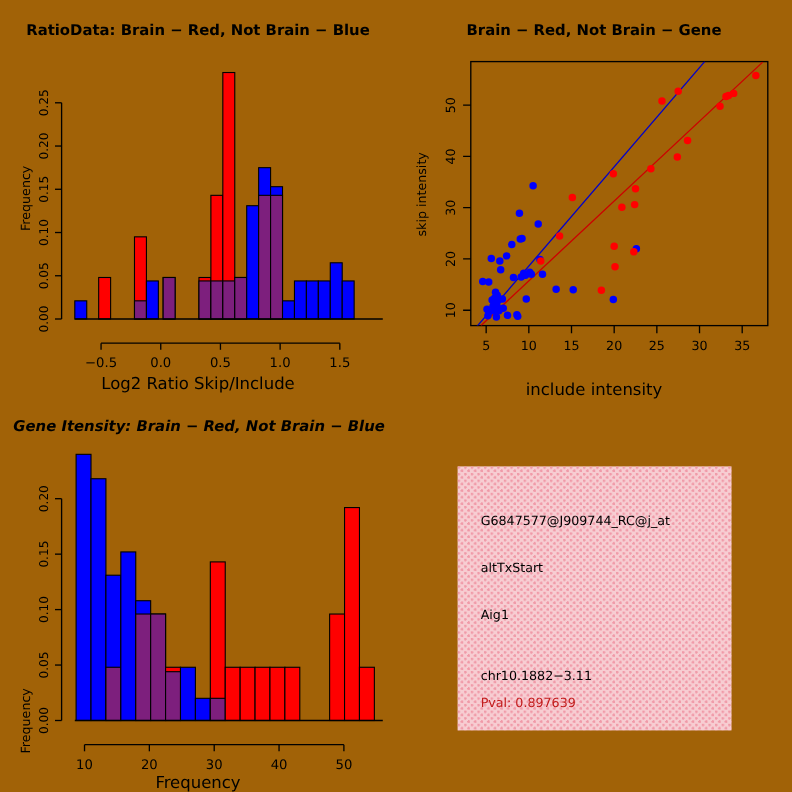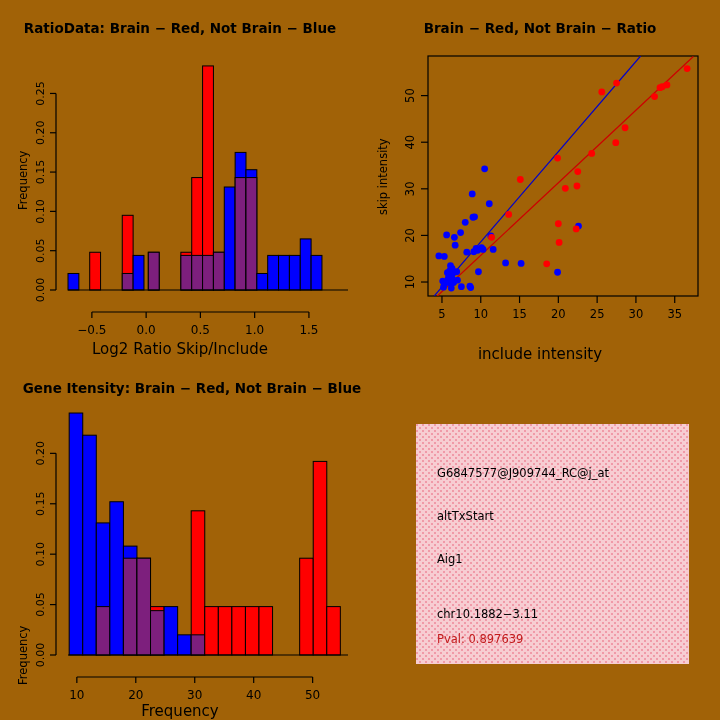--- a/index.html
+++ b/index.html
@@ -110,21 +110,21 @@
           <text x="200.4031007751938" y="324" text-anchor="middle" font-size="12px" fill="#000">0.5</text>
           <line x1="254.66666666666666" y1="302" x2="254.66666666666666" y2="308" stroke="#000" stroke-width="1.2"></line>
           <text x="254.66666666666666" y="324" text-anchor="middle" font-size="12px" fill="#000">1.0</text>
           <line x1="308.9302325581395" y1="302" x2="308.9302325581395" y2="308" stroke="#000" stroke-width="1.2"></line>
           <text x="308.9302325581395" y="324" text-anchor="middle" font-size="12px" fill="#000">1.5</text>
         </g>
       </svg>
   </div>
 
   <div class="panel" id="panel-topright">
-    <div class="plot-title" style="top:20px;left:0;">Brain − Red, Not Brain − Ratio</div>
+    <div class="plot-title" style="top:20px;left:0;">Brain − Red, Not Brain − Gene</div>
     <div class="ylab" style="left:16px;top:215px;">skip intensity</div>
     <div class="axis-label" style="left:0;top:345px;width:360px;">include intensity</div>
     <svg id="svg-scatter" width="360" height="335" style="position:absolute;left:0;top:8px;">
         <rect x="68" y="48" width="270" height="240" fill="none" stroke="#000" stroke-width="1.2"></rect>
         <clipPath id="scl">
           <rect x="68" y="48" width="270" height="240"></rect>
         </clipPath>
         <g clip-path="url(#scl)">
           <line x1="73.43103448275862" y1="288.93203883495147" x2="280.58620689655174" y2="48" stroke="#0000cc" stroke-width="1.2"></line>
           <line x1="77.3103448275862" y1="288" x2="333.34482758620686" y2="48.466019417475735" stroke="#cc0000" stroke-width="1.2"></line>
@@ -221,21 +221,21 @@
           <text x="237.1379310344828" y="310" text-anchor="middle" font-size="11.5px" fill="#000">25</text>
           <line x1="275.9310344827586" y1="288" x2="275.9310344827586" y2="295" stroke="#000" stroke-width="1.2"></line>
           <text x="275.9310344827586" y="310" text-anchor="middle" font-size="11.5px" fill="#000">30</text>
           <line x1="314.72413793103453" y1="288" x2="314.72413793103453" y2="295" stroke="#000" stroke-width="1.2"></line>
           <text x="314.72413793103453" y="310" text-anchor="middle" font-size="11.5px" fill="#000">35</text>
         </g>
       </svg>
   </div>
 
   <div class="panel" id="panel-bottomleft">
-    <div class="plot-title" style="top:20px;left:12px;">Gene Itensity: Brain − Red, Not Brain − Blue</div>
+    <div class="plot-title" style="top:20px;left:1px;font-style:italic;">Gene Itensity: Brain − Red, Not Brain − Blue</div>
     <div class="ylab" style="left:16px;top:325px;">Frequency</div>
     <div class="axis-label" style="left:0;top:342px;width:360px;">Frequency</div>
     <svg id="svg-gene" width="360" height="330" style="position:absolute;left:0;top:10px;">
         <g>
           <rect x="69.17894736842105" y="43.02469135802471" width="13.557894736842101" height="241.9753086419753" fill="#0000ff" stroke="#000" stroke-width="1"></rect>
           <rect x="82.73684210526315" y="65.20576131687241" width="13.557894736842115" height="219.7942386831276" fill="#0000ff" stroke="#000" stroke-width="1"></rect>
           <rect x="96.29473684210527" y="152.9218106995885" width="13.557894736842115" height="132.0781893004115" fill="#0000ff" stroke="#000" stroke-width="1"></rect>
           <rect x="96.29473684210527" y="236.60493827160494" width="13.557894736842115" height="48.39506172839506" fill="#7d1f7d" stroke="#000" stroke-width="1"></rect>
           <rect x="109.85263157894737" y="131.74897119341563" width="13.557894736842101" height="153.25102880658437" fill="#0000ff" stroke="#000" stroke-width="1"></rect>
           <rect x="123.41052631578947" y="176.1111111111111" width="13.557894736842115" height="108.88888888888891" fill="#0000ff" stroke="#000" stroke-width="1"></rect>
@@ -281,21 +281,21 @@
           <text x="194.73684210526318" y="329" text-anchor="middle" font-size="12px" fill="#000">30</text>
           <line x1="253.68421052631578" y1="307" x2="253.68421052631578" y2="313" stroke="#000" stroke-width="1.2"></line>
           <text x="253.68421052631578" y="329" text-anchor="middle" font-size="12px" fill="#000">40</text>
           <line x1="312.63157894736844" y1="307" x2="312.63157894736844" y2="313" stroke="#000" stroke-width="1.2"></line>
           <text x="312.63157894736844" y="329" text-anchor="middle" font-size="12px" fill="#000">50</text>
         </g>
       </svg>
   </div>
 
   <div class="panel" id="panel-bottomright">
-    <div id="info-box" style="left:56px;top:64px;padding-left:24px;">
+    <div id="info-box" style="left:56px;top:64px;">
       <div class="info-line" style="top:42px;">G6847577@J909744_RC@j_at</div>
       <div class="info-line" style="top:85px;">altTxStart</div>
       <div class="info-line" style="top:128px;">Aig1</div>
       <div class="info-line" style="top:172px;margin-top:11px;">chr10.1882−3.11</div>
       <div class="info-line pval" style="top:208px;">Pval: 0.897639</div>
     </div>
   </div>
 
 </div>
 

